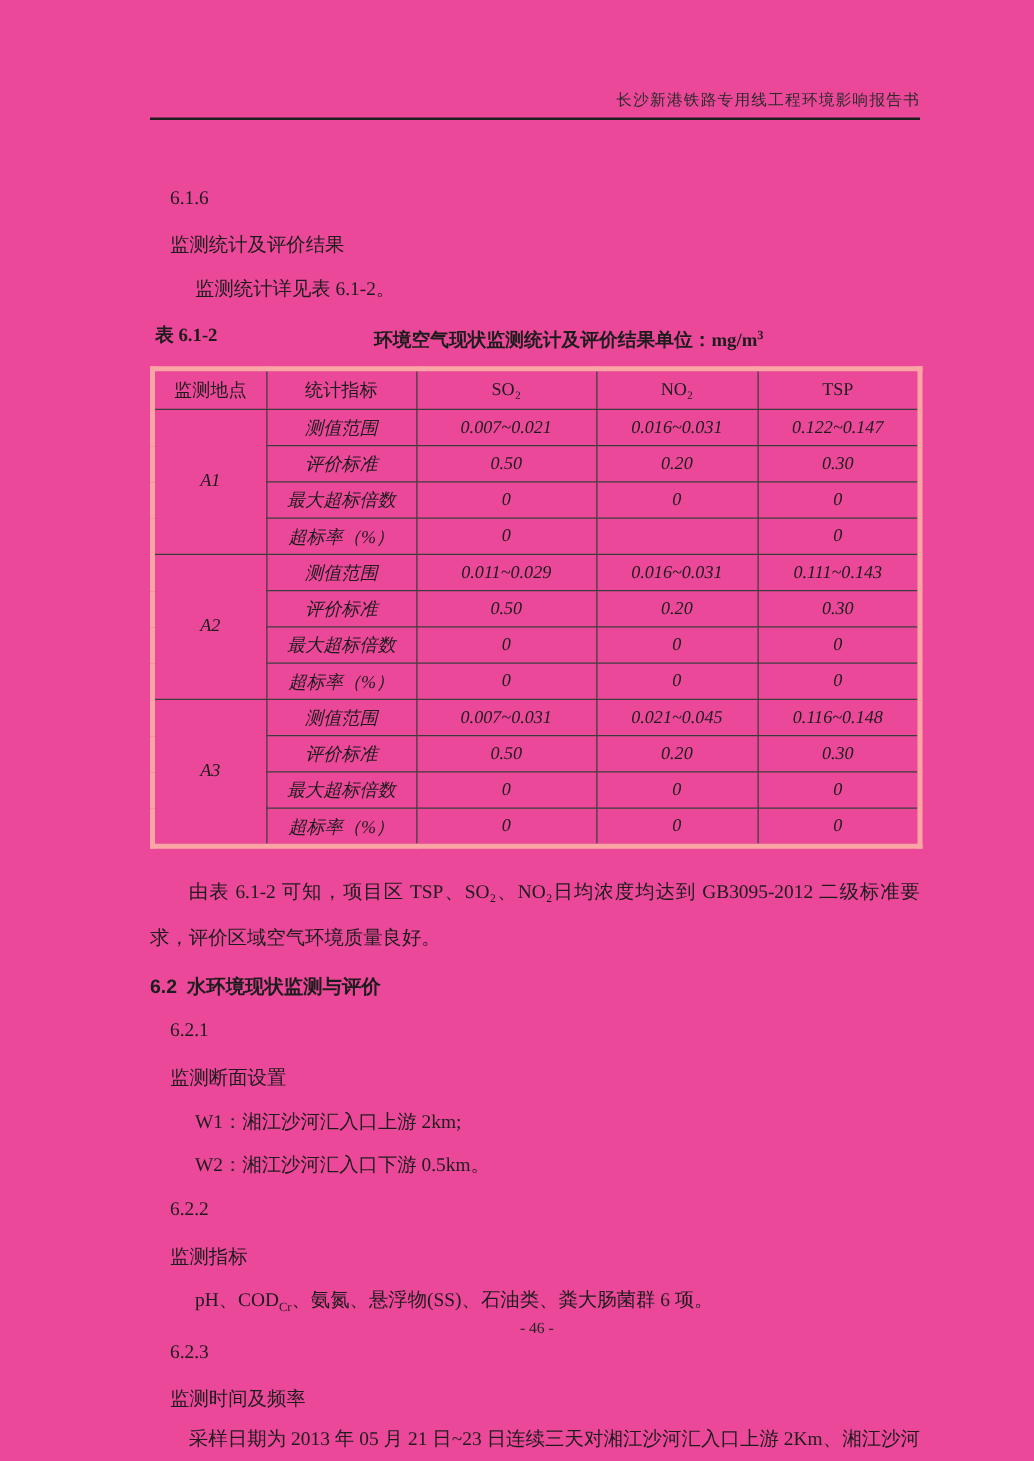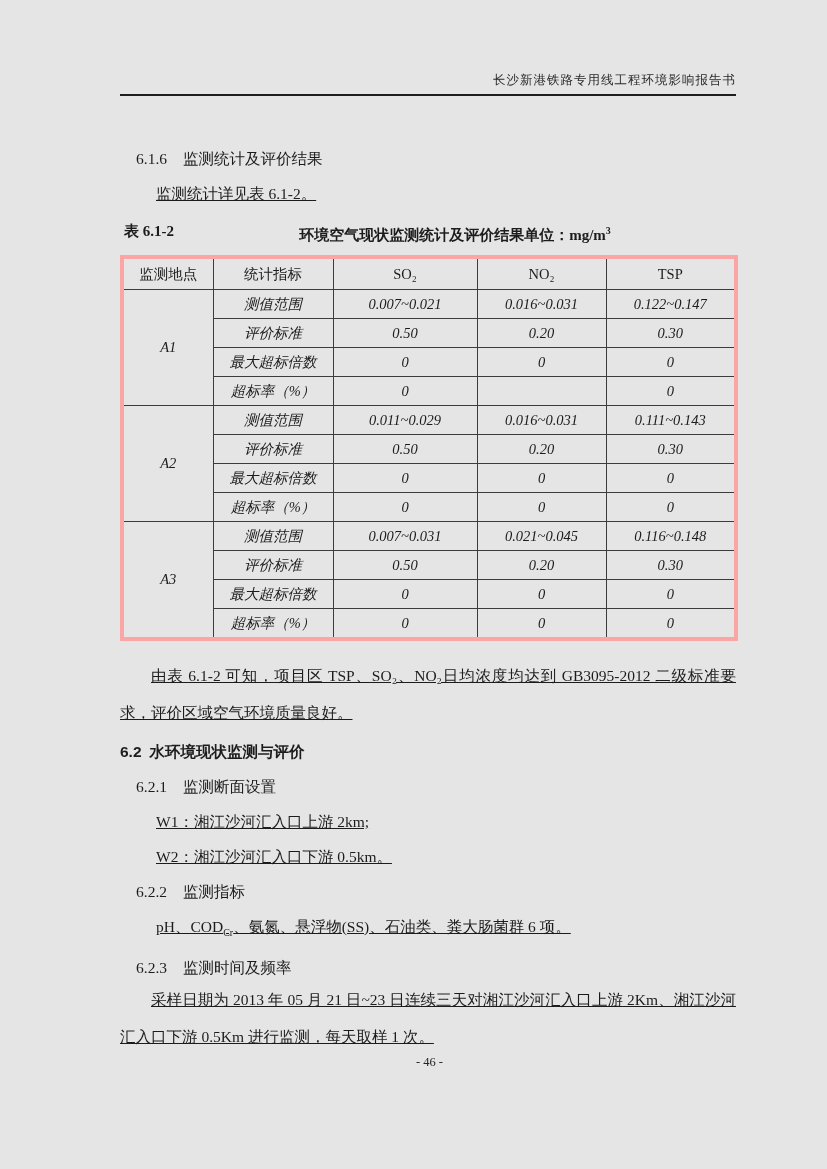--- a/index.html
+++ b/index.html
@@ -1,39 +1,39 @@
 <!DOCTYPE html>
 <html><head>
 <meta charset="utf-8">
 <style>
   html,body { margin:0; padding:0; background:#ffffff; }
   .page {
-    position:relative; width:827px; height:1169px; background:#e5e5e5;
+    position:relative; width:827px; height:1169px; background:#ec4899;
     font-family:"Liberation Serif","DejaVu Serif",serif;
     color:#1c1c1c; overflow:hidden;
   }
   .content { position:absolute; left:120px; top:0; width:616px; }
 
   .doc-header {
     padding-top:72px; padding-bottom:5px; text-align:right;
     font-size:12.5px; letter-spacing:1px; color:#2a2a2a;
     border-bottom:2px solid #1e1e1e;
   }
 
   .h-sub {
     margin:52px 0 0 16px; font-size:15.5px; font-weight:normal;
-    line-height:22px; display:flex; gap:16px;
+    line-height:22px; display:flex; gap:16px;flex-direction:column;
   }
   .h-sub.tight { margin-top:13px; }
   .h-main {
     margin:10px 0 0 0; font-size:15.5px; font-weight:bold;
     line-height:22px; display:flex; gap:8px;
     font-family:"Liberation Sans","DejaVu Sans",sans-serif;
   }
-  .para { margin:13px 0 0 0; font-size:15.5px; line-height:22px;text-decoration:underline; }
+  .para { margin:13px 0 0 0; font-size:15.5px; line-height:22px; }
   .para.indent1 { padding-left:36px; }
   .para.wide { line-height:37px; text-align:justify; text-indent:2em; margin-top:16px; }
 
   .tbl-caption {
     display:flex; align-items:flex-start; margin:15px 0 0 4px;
     font-weight:bold; font-size:15px; line-height:22px;
   }
   .tbl-caption .cap-title { flex:1; text-align:center; }
   sup { font-size:10px; }
   sub { font-size:10px; }

